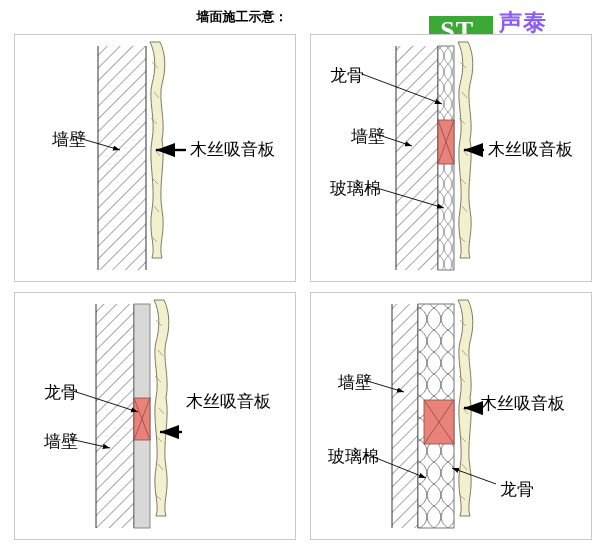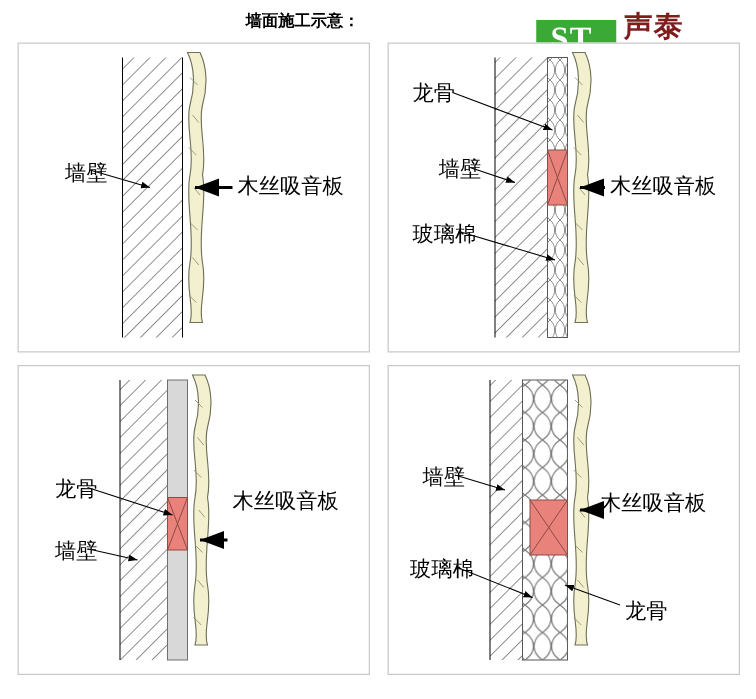--- a/index.html
+++ b/index.html
@@ -36,21 +36,21 @@
     letter-spacing:1px;
     margin-top:20px;
   }
   .logo-mark .dot{color:#ffffff;}
   .logo-text{
     margin-left:6px;
     display:flex;flex-direction:column;justify-content:center;
     line-height:1;
   }
   .logo-cn{
-    font-size:23px;font-weight:bold;color:#7f1d1d;
+    font-size:23px;font-weight:bold;color:#8b5cf6;
     letter-spacing:1px;
   }
   .logo-en{
     font-size:10px;color:#3aa935;letter-spacing:2.2px;margin-top:4px;
   }
 
   .panel{
     position:absolute;
     border:1px solid #c9c9c9;
     background:#ffffff;

